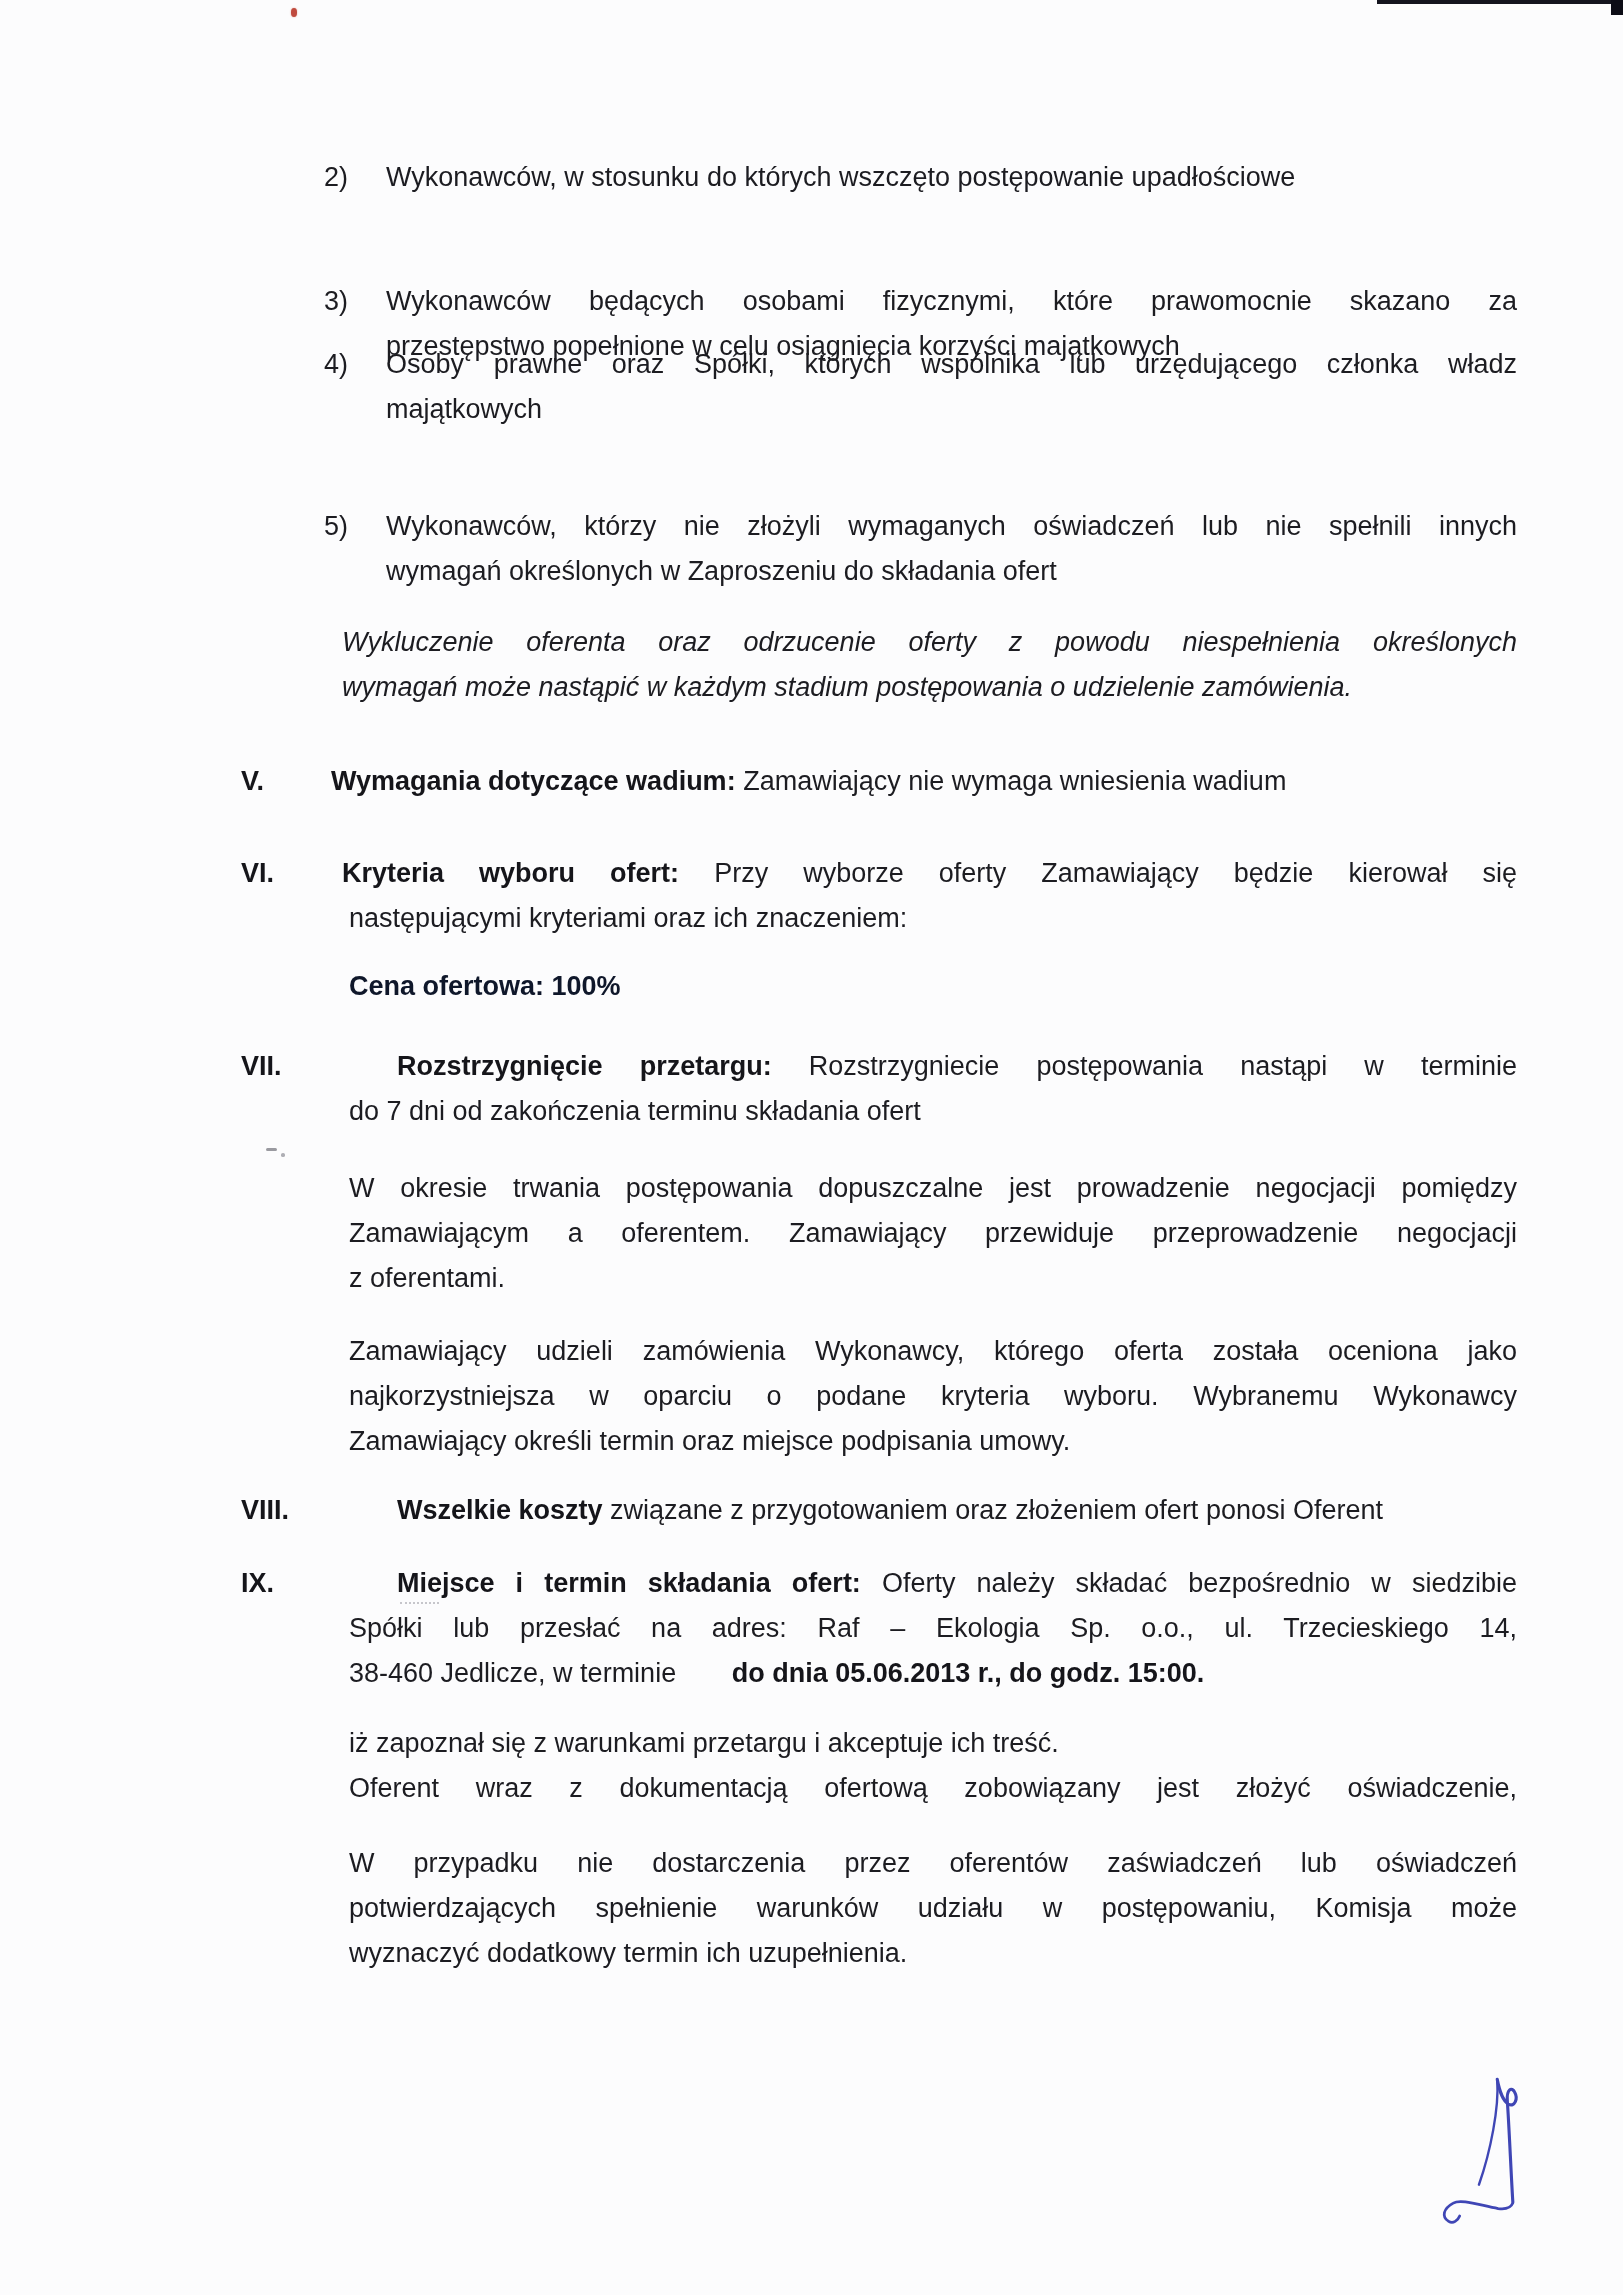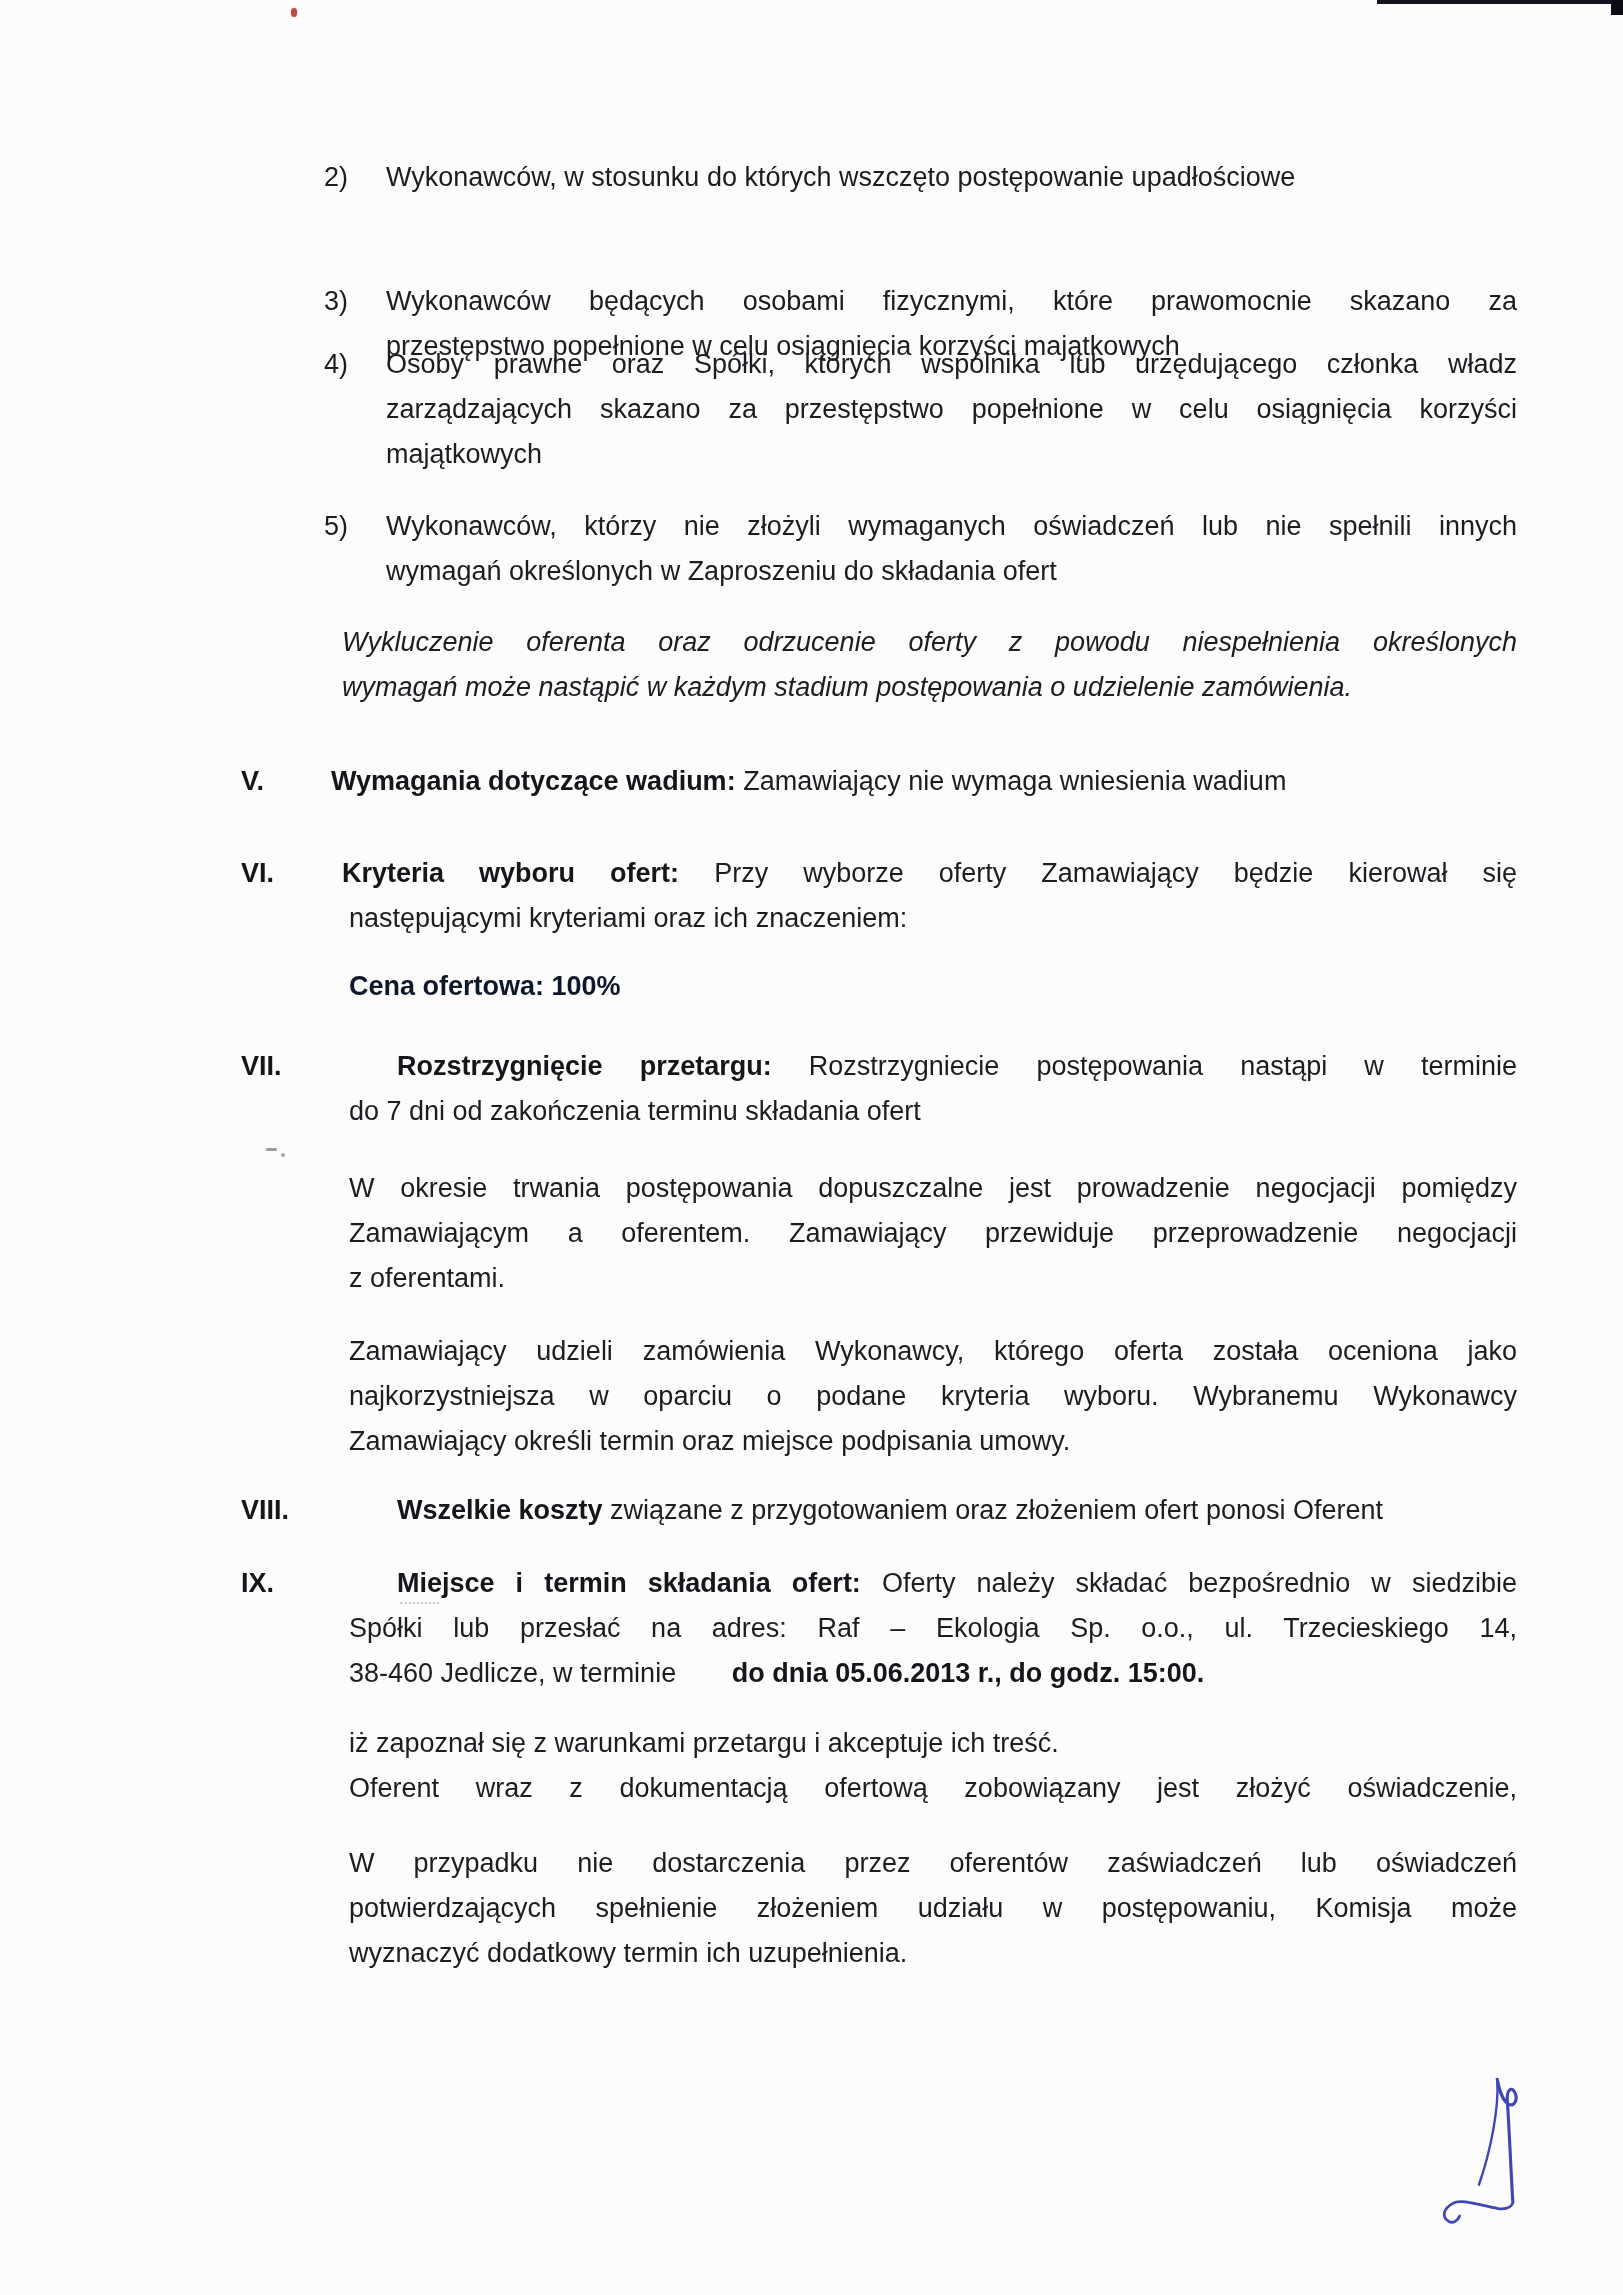--- a/index.html
+++ b/index.html
@@ -65,21 +65,20 @@
     <div class="lt">
       <div class="line jl">Wykonawców będących osobami fizycznymi, które prawomocnie skazano za</div>
       <div class="line ll">przestępstwo popełnione w celu osiągnięcia korzyści majątkowych</div>
     </div>
   </div>
 
   <div class="li" style="top:342px">
     <span class="num">4)</span>
     <div class="lt">
       <div class="line jl">Osoby prawne oraz Spółki, których wspólnika lub urzędującego członka władz</div>
-      <div class="line jl">zarządzających skazano za przestępstwo popełnione w celu osiągnięcia korzyści</div>
       <div class="line ll">majątkowych</div>
     </div>
   </div>
 
   <div class="li" style="top:504px">
     <span class="num">5)</span>
     <div class="lt">
       <div class="line jl">Wykonawców, którzy nie złożyli wymaganych oświadczeń lub nie spełnili innych</div>
       <div class="line ll">wymagań określonych w Zaproszeniu do składania ofert</div>
     </div>
@@ -150,21 +149,21 @@
 
   <div class="ix-dots"></div>
 
   <div class="para" style="top:1721px">
     <div class="line ll">iż zapoznał się z warunkami przetargu i akceptuje ich treść.</div>
     <div class="line jl">Oferent wraz z dokumentacją ofertową zobowiązany jest złożyć oświadczenie,</div>
   </div>
 
   <div class="para" style="top:1841px">
     <div class="line jl">W przypadku nie dostarczenia przez oferentów zaświadczeń lub oświadczeń</div>
-    <div class="line jl">potwierdzających spełnienie złożeniem udziału w postępowaniu, Komisja może</div>
+    <div class="line jl">potwierdzających spełnienie warunków udziału w postępowaniu, Komisja może</div>
     <div class="line ll">wyznaczyć dodatkowy termin ich uzupełnienia.</div>
   </div>
 
   <svg class="sig" viewBox="1550 2240 120 200">
     <g fill="none" stroke="#3f46b5" stroke-linecap="round" stroke-linejoin="round">
       <path d="M1631 2266 C1633 2294 1624 2342 1611 2379" stroke-width="2.6"></path>
       <path d="M1631 2264 C1634 2279 1637 2287 1643 2291 C1650 2295 1654 2285 1650 2278 C1647 2272 1641 2274 1642 2288 C1644 2316 1646 2366 1648 2398" stroke-width="3.4"></path>
       <path d="M1648 2399 C1646 2404 1640 2406 1632 2405 C1611 2401 1591 2394 1583 2399 C1572 2405 1570 2414 1578 2419 C1583 2422 1588 2418 1590 2413" stroke-width="3"></path>
     </g>
   </svg>

